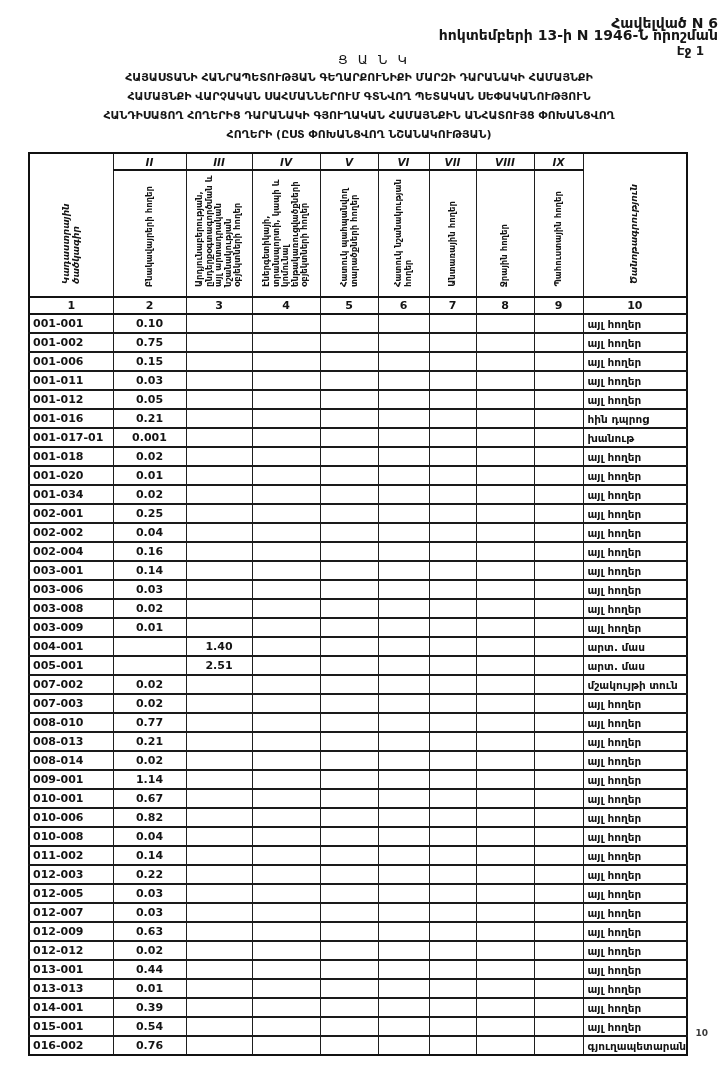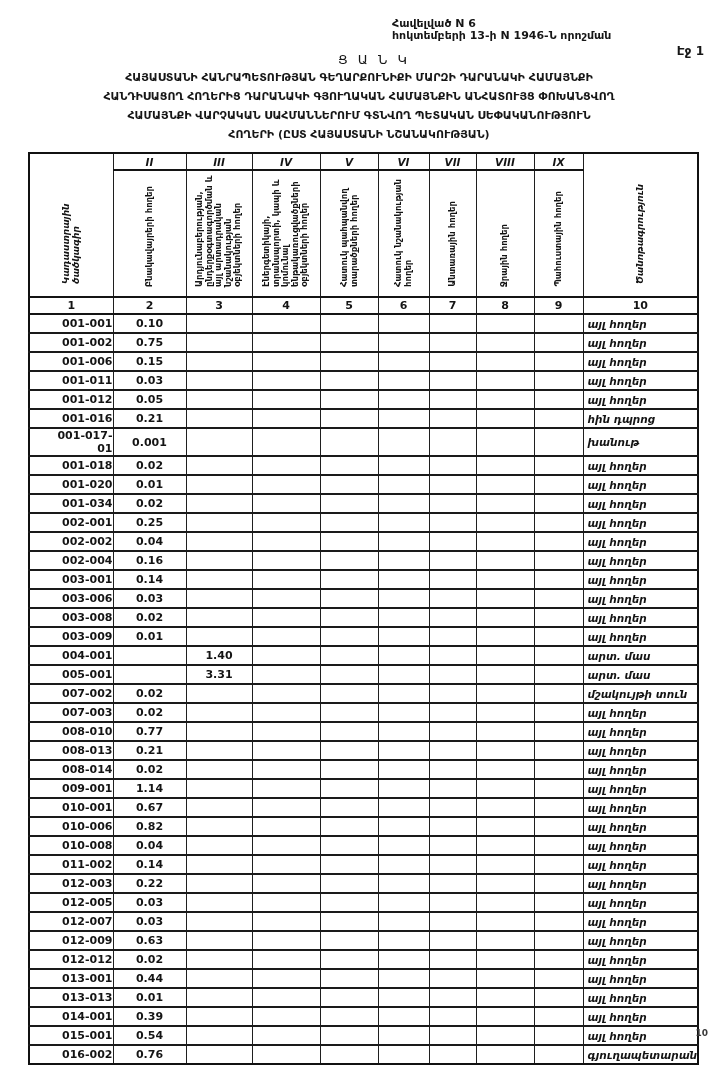--- a/index.html
+++ b/index.html
@@ -10,21 +10,21 @@
     color:#161616;
     position:relative;
     overflow:hidden;
   }
   .corner-label {
     position:absolute; top:4px; right:14px;
     font-size:12px; font-weight:bold;margin-top:40px;
   }
   .annex-block {
     position:absolute; top:18px; left:392px; width:326px;
-    text-align:left; font-size:11px; font-weight:bold; line-height:11.5px;
+    text-align:right; font-size:14px; font-weight:bold; line-height:11.5px;
   }
   .doc-type {
     position:absolute; top:52px; left:15px; width:718px;
     text-align:center; font-size:13px; font-weight:normal; letter-spacing:3px;
   }
   .doc-title {
     position:absolute; top:68px; left:18px; width:682px;
     text-align:center; font-size:11px; font-weight:bold; line-height:19px;
   }
   table.land-table {
@@ -45,45 +45,45 @@
     writing-mode:vertical-rl;
     transform:rotate(180deg);
     font-size:8.5px; font-weight:bold; line-height:9.5px;
     max-height:112px;
     text-align:left;
   }
   td.span-head .vtext { max-height:125px; font-size:9px; }
   tr.colnum-row td { height:15px; text-align:center; font-size:11px; border-top:2px solid #141414; border-bottom:2px solid #141414; }
   tbody.data tr { height:19px; }
   tbody.data td { border-top:2px solid #1a1a1a; font-size:11px; }
-  tbody.data td.code { text-align:right; padding-left:17px; }
+  tbody.data td.code { text-align:left; padding-left:3px; }
   tbody.data td.val  { text-align:center; }
-  tbody.data td.note { text-align:left; padding-left:4px; font-size:10.5px;font-style:italic; }
+  tbody.data td.note { text-align:left; padding-left:4px; font-size:10.5px; }
   .page-mark {
     position:absolute; top:1028px; right:10px;
     font-size:9px; font-weight:bold; color:#3a3a3a;
   }
 </style>
 </head>
 <body>
 
 <div class="corner-label">Էջ 1</div>
 
 <div class="annex-block">
   <div>Հավելված N 6</div>
   <div>հոկտեմբերի 13-ի N 1946-Ն որոշման</div>
 </div>
 
 <div class="doc-type">Ց Ա Ն Կ</div>
 
 <div class="doc-title">
   <div>ՀԱՅԱՍՏԱՆԻ ՀԱՆՐԱՊԵՏՈՒԹՅԱՆ ԳԵՂԱՐՔՈՒՆԻՔԻ ՄԱՐԶԻ ԴԱՐԱՆԱԿԻ ՀԱՄԱՅՆՔԻ</div>
+  <div>ՀԱՄԱՅՆՔԻ ՎԱՐՉԱԿԱՆ ՍԱՀՄԱՆՆԵՐՈՒՄ ԳՏՆՎՈՂ ՊԵՏԱԿԱՆ ՍԵՓԱԿԱՆՈՒԹՅՈՒՆ</div>
   <div>ՀԱՆԴԻՍԱՑՈՂ ՀՈՂԵՐԻՑ ԴԱՐԱՆԱԿԻ ԳՅՈՒՂԱԿԱՆ ՀԱՄԱՅՆՔԻՆ ԱՆՀԱՏՈՒՅՑ ՓՈԽԱՆՑՎՈՂ</div>
-  <div>ՀԱՄԱՅՆՔԻ ՎԱՐՉԱԿԱՆ ՍԱՀՄԱՆՆԵՐՈՒՄ ԳՏՆՎՈՂ ՊԵՏԱԿԱՆ ՍԵՓԱԿԱՆՈՒԹՅՈՒՆ</div>
-  <div>ՀՈՂԵՐԻ (ԸՍՏ ՀԱՅԱՍՏԱՆԻ ՆՇԱՆԱԿՈՒԹՅԱՆ)</div>
+  <div>ՀՈՂԵՐԻ (ԸՍՏ ՓՈԽԱՆՑՎՈՂ ՆՇԱՆԱԿՈՒԹՅԱՆ)</div>
 </div>
 
 <table class="land-table">
   <colgroup>
     <col style="width:84px">
       <col style="width:73px">
       <col style="width:66px">
       <col style="width:68px">
     <col style="width:58px">
       <col style="width:51px">
@@ -341,21 +341,21 @@
         <td class="val"></td>
         <td class="val"></td>
         <td class="val"></td>
         <td class="val"></td>
         <td class="val"></td>
         <td class="note">արտ. մաս</td>
       </tr>
       <tr>
         <td class="code">005-001</td>
         <td class="val"></td>
-        <td class="val">3.31</td>
+        <td class="val">2.51</td>
         <td class="val"></td>
         <td class="val"></td>
         <td class="val"></td>
         <td class="val"></td>
         <td class="val"></td>
         <td class="val"></td>
         <td class="note">արտ. մաս</td>
       </tr>
       <tr>
         <td class="code">007-002</td>

